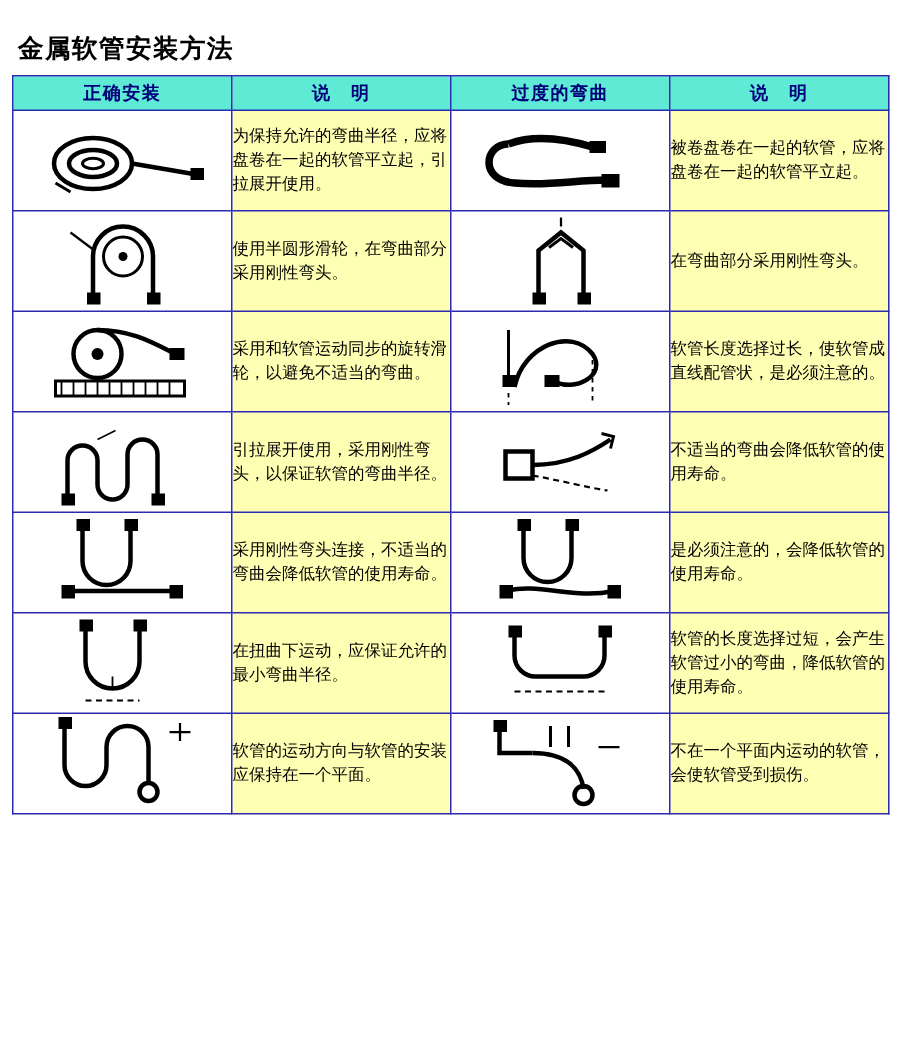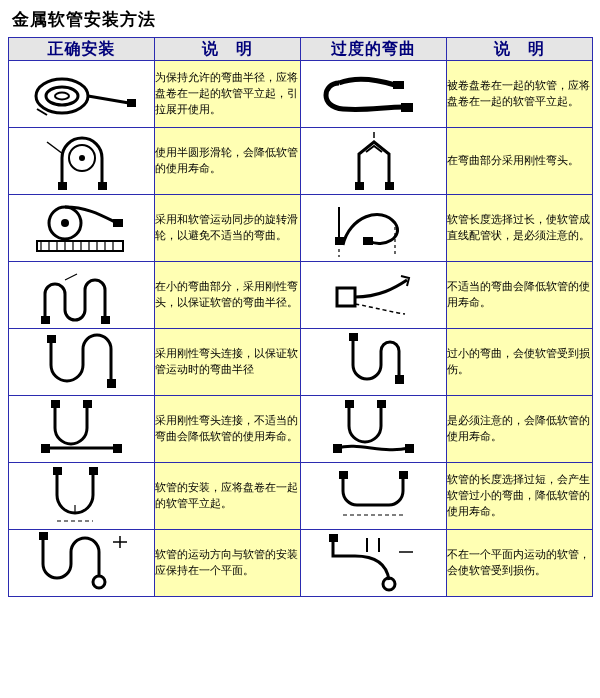--- a/index.html
+++ b/index.html
@@ -3,40 +3,40 @@
 <meta charset="utf-8">
 <style>
   html,body{margin:0;padding:0;}
   body{
     width:600px;height:698px;
     background:#ffffff;
     font-family:"DejaVu Sans","Liberation Sans",sans-serif;
     color:#000;
     overflow:hidden;
   }
-  .page{width:568px;height:698px;position:relative;box-sizing:border-box;padding:6px 8px 0 8px;}
+  .page{width:568px;height:698px;position:relative;box-sizing:border-box;padding:19px 8px 0 8px;}
   .title{
     font-size:17px;font-weight:bold;letter-spacing:1px;
     margin:2px 0 6px 4px;
   }
   table.matrix{
     border-collapse:collapse;
     width:584px;
     table-layout:fixed;
     border:1px solid #1a1a8c;
   }
   table.matrix th,table.matrix td{
     border:1px solid #2b2bb0;
     padding:0;
     vertical-align:middle;
   }
   thead th{
-    background:#e5e5e5;
+    background:#5eead4;
     color:#00007a;
-    font-size:16px;
+    font-size:12px;
     font-weight:bold;
     height:22px;
     text-align:center;
     letter-spacing:1px;
   }
   col.img{width:146px;}
   col.txt{width:146px;}
   td.imgcell{
     background:#ffffff;
     height:66px;
@@ -103,21 +103,21 @@
         <td class="imgcell">
           <svg class="svgbox" width="130" height="62" viewBox="0 0 130 62">
             <path d="M45 58 L45 28 A20 20 0 0 1 85 28 L85 58" fill="none" stroke="#000" stroke-width="3"></path>
             <circle cx="65" cy="28" r="13" fill="none" stroke="#000" stroke-width="2"></circle>
             <circle cx="65" cy="28" r="3" fill="#000"></circle>
             <rect x="41" y="52" width="9" height="8" fill="#000"></rect>
             <rect x="81" y="52" width="9" height="8" fill="#000"></rect>
             <path d="M30 12 L46 24" stroke="#000" stroke-width="1.5"></path>
           </svg>
         </td>
-        <td class="txtcell">使用半圆形滑轮，会降低软管的使用寿命。</td>
+        <td class="txtcell">使用半圆形滑轮，在弯曲部分采用刚性弯头。</td>
         <td class="imgcell">
           <svg class="svgbox" width="130" height="62" viewBox="0 0 130 62">
             <path d="M50 58 L50 24 L65 12 L80 24 L80 58" fill="none" stroke="#000" stroke-width="3"></path>
             <path d="M57 22 L65 16 L73 22" fill="none" stroke="#000" stroke-width="2"></path>
             <rect x="46" y="52" width="9" height="8" fill="#000"></rect>
             <rect x="76" y="52" width="9" height="8" fill="#000"></rect>
             <path d="M65 8 L65 2" stroke="#000" stroke-width="1.5"></path>
           </svg>
         </td>
         <td class="txtcell">在弯曲部分采用刚性弯头。</td>
@@ -150,50 +150,32 @@
 
       <tr>
         <td class="imgcell">
           <svg class="svgbox" width="130" height="62" viewBox="0 0 130 62">
             <path d="M28 58 L28 30 A10 10 0 0 1 48 30 L48 46 A10 10 0 0 0 68 46 L68 26 A10 10 0 0 1 88 26 L88 58" fill="none" stroke="#000" stroke-width="3"></path>
             <rect x="24" y="52" width="9" height="8" fill="#000"></rect>
             <rect x="84" y="52" width="9" height="8" fill="#000"></rect>
             <path d="M48 16 L60 10" stroke="#000" stroke-width="1.2"></path>
           </svg>
         </td>
-        <td class="txtcell">在小的弯曲部分，采用刚性弯头，以保证软管的弯曲半径。</td>
+        <td class="txtcell">引拉展开使用，采用刚性弯头，以保证软管的弯曲半径。</td>
         <td class="imgcell">
           <svg class="svgbox" width="130" height="62" viewBox="0 0 130 62">
             <rect x="28" y="24" width="18" height="18" fill="none" stroke="#000" stroke-width="3"></rect>
             <path d="M46 33 C70 33 86 24 98 16" fill="none" stroke="#000" stroke-width="3"></path>
             <path d="M92 12 L100 14 L98 22" fill="none" stroke="#000" stroke-width="2"></path>
             <path d="M46 40 C68 44 82 48 96 50" fill="none" stroke="#000" stroke-width="1.5" stroke-dasharray="4,3"></path>
           </svg>
         </td>
         <td class="txtcell">不适当的弯曲会降低软管的使用寿命。</td>
       </tr>
 
-      <tr>
-        <td class="imgcell">
-          <svg class="svgbox" width="130" height="62" viewBox="0 0 130 62">
-            <path d="M34 8 L34 34 A16 16 0 0 0 66 34 L66 18 A14 14 0 0 1 94 18 L94 52" fill="none" stroke="#000" stroke-width="3"></path>
-            <rect x="30" y="4" width="9" height="8" fill="#000"></rect>
-            <rect x="90" y="48" width="9" height="9" fill="#000"></rect>
-          </svg>
-        </td>
-        <td class="txtcell">采用刚性弯头连接，以保证软管运动时的弯曲半径</td>
-        <td class="imgcell">
-          <svg class="svgbox" width="130" height="62" viewBox="0 0 130 62">
-            <path d="M44 6 L44 34 A14 14 0 0 0 72 34 L72 20 A9 9 0 0 1 90 20 L90 46" fill="none" stroke="#000" stroke-width="3"></path>
-            <rect x="40" y="2" width="9" height="8" fill="#000"></rect>
-            <rect x="86" y="44" width="9" height="9" fill="#000"></rect>
-          </svg>
-        </td>
-        <td class="txtcell">过小的弯曲，会使软管受到损伤。</td>
-      </tr>
 
       <tr>
         <td class="imgcell">
           <svg class="svgbox" width="130" height="62" viewBox="0 0 130 62">
             <path d="M38 6 L38 30 A16 16 0 0 0 70 30 L70 6" fill="none" stroke="#000" stroke-width="3"></path>
             <rect x="34" y="2" width="9" height="8" fill="#000"></rect>
             <rect x="66" y="2" width="9" height="8" fill="#000"></rect>
             <path d="M28 50 L100 50" stroke="#000" stroke-width="3"></path>
             <rect x="24" y="46" width="9" height="9" fill="#000"></rect>
             <rect x="96" y="46" width="9" height="9" fill="#000"></rect>
@@ -217,21 +199,21 @@
       <tr>
         <td class="imgcell">
           <svg class="svgbox" width="130" height="62" viewBox="0 0 130 62">
             <path d="M40 6 L40 30 A18 18 0 0 0 76 30 L76 6" fill="none" stroke="#000" stroke-width="3"></path>
             <rect x="36" y="2" width="9" height="8" fill="#000"></rect>
             <rect x="72" y="2" width="9" height="8" fill="#000"></rect>
             <path d="M58 48 L58 40" stroke="#000" stroke-width="1.2"></path>
             <path d="M40 56 L76 56" stroke="#000" stroke-width="1.2" stroke-dasharray="4,3"></path>
           </svg>
         </td>
-        <td class="txtcell">软管的安装，应将盘卷在一起的软管平立起。</td>
+        <td class="txtcell">在扭曲下运动，应保证允许的最小弯曲半径。</td>
         <td class="imgcell">
           <svg class="svgbox" width="130" height="62" viewBox="0 0 130 62">
             <path d="M34 12 L34 26 A14 14 0 0 0 48 40 L80 40 A14 14 0 0 0 94 26 L94 12" fill="none" stroke="#000" stroke-width="3"></path>
             <rect x="30" y="6" width="9" height="8" fill="#000"></rect>
             <rect x="90" y="6" width="9" height="8" fill="#000"></rect>
             <path d="M34 50 L94 50" stroke="#000" stroke-width="1.2" stroke-dasharray="4,3"></path>
           </svg>
         </td>
         <td class="txtcell">软管的长度选择过短，会产生软管过小的弯曲，降低软管的使用寿命。</td>
       </tr>

